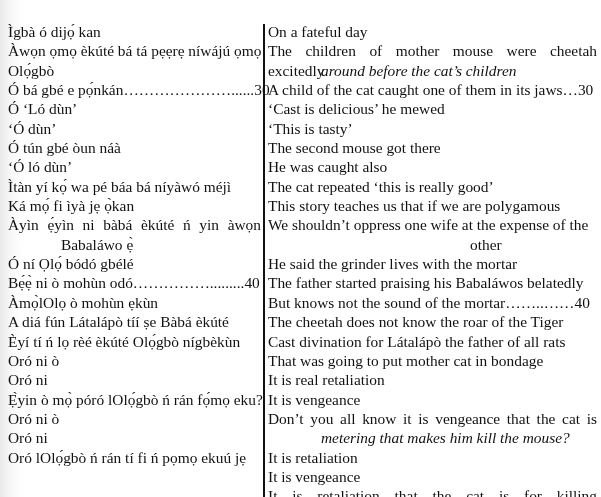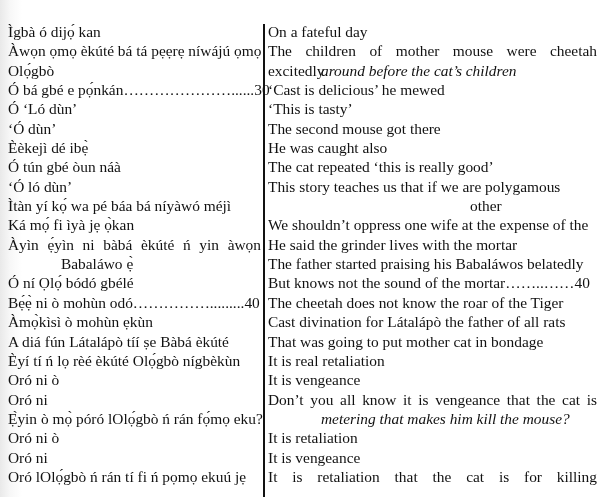--- a/index.html
+++ b/index.html
@@ -68,52 +68,52 @@
 <body>
 
 <div class="page">
   <div class="col col-left" id="col-left">
       <div class="line">Ìgbà ó dijọ́ kan</div>
       <div class="line">Àwọn ọmọ èkúté bá tá pẹẹrẹ níwájú ọmọ</div>
       <div class="line">Olọ́gbò</div>
       <div class="line">Ó bá gbé e pọ́nkán…………………......30</div>
       <div class="line">Ó ‘Ló dùn’</div>
       <div class="line">‘Ó dùn’</div>
-      <div class="line">Èèkejì dé ibẹ̀</div>
       <div class="line">Ó tún gbé òun náà</div>
       <div class="line">‘Ó ló dùn’</div>
       <div class="line">Ìtàn yí kọ́ wa pé báa bá níyàwó méjì</div>
       <div class="line">Ká mọ́ fi ìyà jẹ ọ̀kan</div>
       <div class="line justify">Àyìn ẹ́yìn ni bàbá èkúté ń yin àwọn</div>
       <div class="line cont">Babaláwo ẹ̀</div>
       <div class="line">Ó ní Ọlọ́ bódó gbélé</div>
       <div class="line">Bẹ́ẹ̀ ni ò mohùn odó…………….........40</div>
-      <div class="line">Àmọ̀kìsì ò mohùn ẹkùn</div>
+      <div class="line">Àmọ̀lOlọ ò mohùn ẹkùn</div>
       <div class="line">A diá fún Látalápò tíí ṣe Bàbá èkúté</div>
       <div class="line">Èyí tí ń lọ rèé èkúté Olọ́gbò nígbèkùn</div>
       <div class="line">Oró ni ò</div>
       <div class="line">Oró ni</div>
       <div class="line">Ẹ̀yin ò mọ̀ póró lOlọ́gbò ń rán fọ́mọ eku?</div>
       <div class="line">Oró ni ò</div>
       <div class="line">Oró ni</div>
       <div class="line">Oró lOlọ́gbò ń rán tí fi ń pọmọ ekuú jẹ</div>
     </div>
   <div class="divider"></div>
   <div class="col col-right" id="col-right">
       <div class="line">On a fateful day</div>
       <div class="line justify">The children of mother mouse were cheetah excitedly</div>
       <div class="line cont">around before the cat’s children</div>
+      <div class="line">A child of the cat caught one of them in its jaws…30</div>
       <div class="line">‘Cast is delicious’ he mewed</div>
       <div class="line">‘This is tasty’</div>
       <div class="line">The second mouse got there</div>
       <div class="line">He was caught also</div>
       <div class="line">The cat repeated ‘this is really good’</div>
       <div class="line">This story teaches us that if we are polygamous</div>
+      <div class="line">We shouldn’t oppress one wife at the expense of the</div>
       <div class="line right-wrap">other</div>
-      <div class="line">We shouldn’t oppress one wife at the expense of the</div>
       <div class="line">He said the grinder lives with the mortar</div>
       <div class="line">The father started praising his Babaláwos belatedly</div>
       <div class="line">But knows not the sound of the mortar……..……40</div>
       <div class="line">The cheetah does not know the roar of the Tiger</div>
       <div class="line">Cast divination for Látalápò the father of all rats</div>
       <div class="line">That was going to put mother cat in bondage</div>
       <div class="line">It is real retaliation</div>
       <div class="line">It is vengeance</div>
       <div class="line justify">Don’t you all know it is vengeance that the cat is</div>
       <div class="line cont">metering that makes him kill the mouse?</div>

